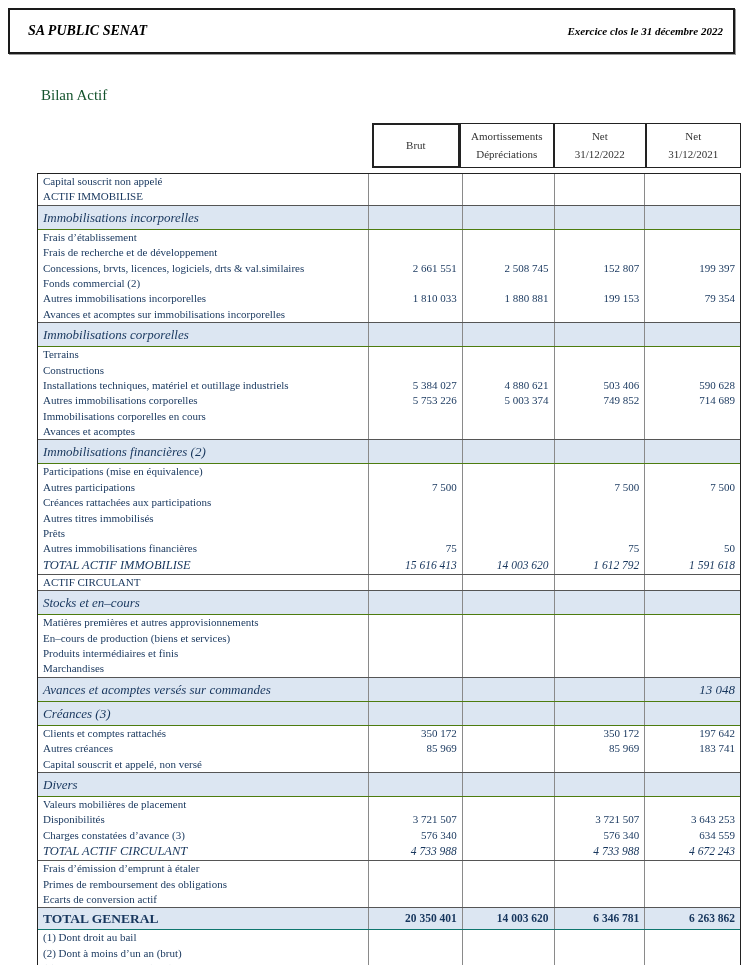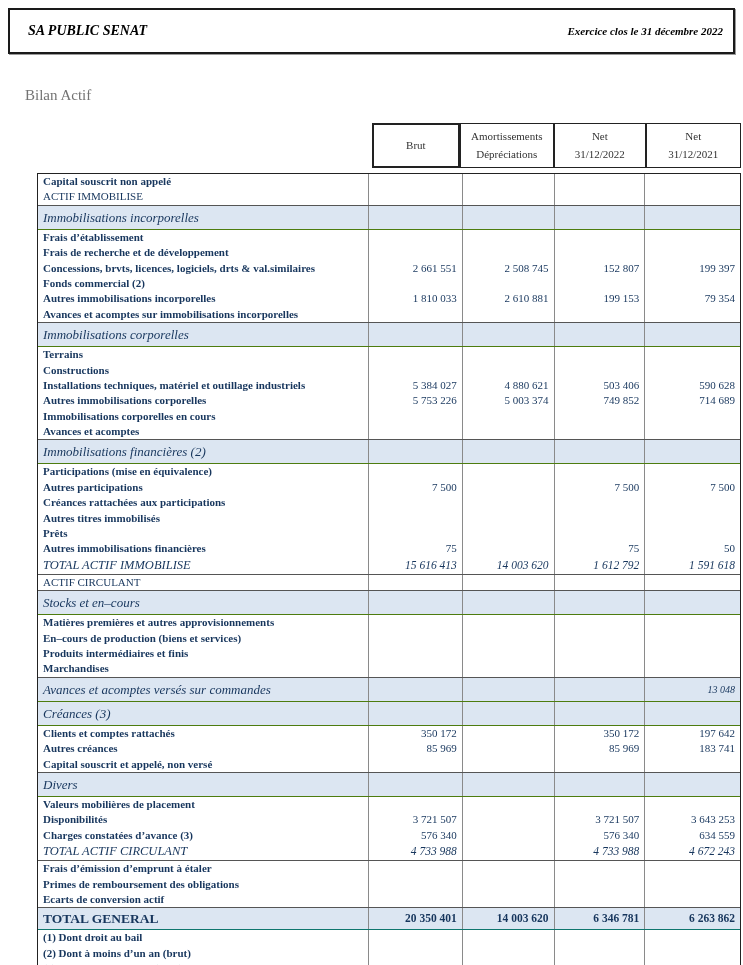--- a/index.html
+++ b/index.html
@@ -14,21 +14,21 @@
   .topbox {
     position:absolute; left:8px; top:8px; width:727px; height:46px;
     box-sizing:border-box; border:2px solid #1a1a1a;
     display:flex; align-items:center; justify-content:space-between;
     padding:0 10px 0 18px; background:#fff;
     box-shadow:1px 1px 0 #9a9a9a;
   }
   .company  { font-weight:bold; font-style:italic; font-size:14px; color:#000; }
   .exercice { font-weight:bold; font-style:italic; font-size:11px; color:#000; }
 
-  .doc-title { position:absolute; left:25px; top:87px; font-size:15px; color:#737373; }
+  .doc-title { position:absolute; left:41px; top:87px; font-size:15px; color:#14532d; }
 
   
   .thead { position:absolute; left:37px; top:123px; width:704px; height:45px; display:flex; }
   .hspacer { width:331px; box-sizing:border-box; }
   .hbox {
     box-sizing:border-box; border:1px solid #222; background:#fff;
     display:flex; flex-direction:column; align-items:center; justify-content:center;
     font-size:11px; color:#333; text-align:center; line-height:1.55;
   }
   .hbox.brut  { width:88px; margin-left:6px; border:2px solid #222; }
@@ -43,29 +43,29 @@
   }
   .row { display:flex; color:#17365d; font-size:11px; height:15.4px; line-height:15.4px; }
   .cell { box-sizing:border-box; white-space:nowrap; overflow:hidden; }
   .cell.label { width:331px; padding-left:5px; }
   .cell.num   { text-align:right; padding-right:5px; border-left:1px solid #8a8a8a; }
   .cell:nth-child(2) { width:94px; }
   .cell:nth-child(3) { width:92px; }
   .cell:nth-child(4) { width:91px; }
   .cell:nth-child(5) { width:96px; }
 
-  .r-bold .label  { font-weight:bold; }
+  .r-bold .label  { font-weight:normal; }
   .r-plain .label { font-weight:normal; }
 
   .r-section {
     height:23px; line-height:23px; background:#dce6f2;
     border-top:1px solid #555; border-bottom:1px solid #4d7c0f;
   }
   .r-section .label { font-style:italic; font-size:13px; }
-  .r-section .num   { font-style:italic; font-size:10px; }
+  .r-section .num   { font-style:italic; font-size:13px; }
   .r-section + .r-section { border-top:none; }
 
   .r-total { font-style:italic; height:17px; line-height:17px; border-bottom:1px solid #555; }
   .r-total .label { font-size:12.5px; }
   .r-total .num   { font-size:11.5px; }
 
   .r-grand {
     height:21px; line-height:21px; background:#dce6f2; font-weight:bold;
     border-top:1px solid #555; border-bottom:1px solid #0f766e;
   }
@@ -149,21 +149,21 @@
       <div class="row r-bold">
         <div class="cell label">Fonds commercial (2)</div>
         <div class="cell num"></div>
         <div class="cell num"></div>
         <div class="cell num"></div>
         <div class="cell num"></div>
       </div>
       <div class="row r-bold">
         <div class="cell label">Autres immobilisations incorporelles</div>
         <div class="cell num">1 810 033</div>
-        <div class="cell num">2 610 881</div>
+        <div class="cell num">1 880 881</div>
         <div class="cell num">199 153</div>
         <div class="cell num">79 354</div>
       </div>
       <div class="row r-bold">
         <div class="cell label">Avances et acomptes sur immobilisations incorporelles</div>
         <div class="cell num"></div>
         <div class="cell num"></div>
         <div class="cell num"></div>
         <div class="cell num"></div>
       </div>

